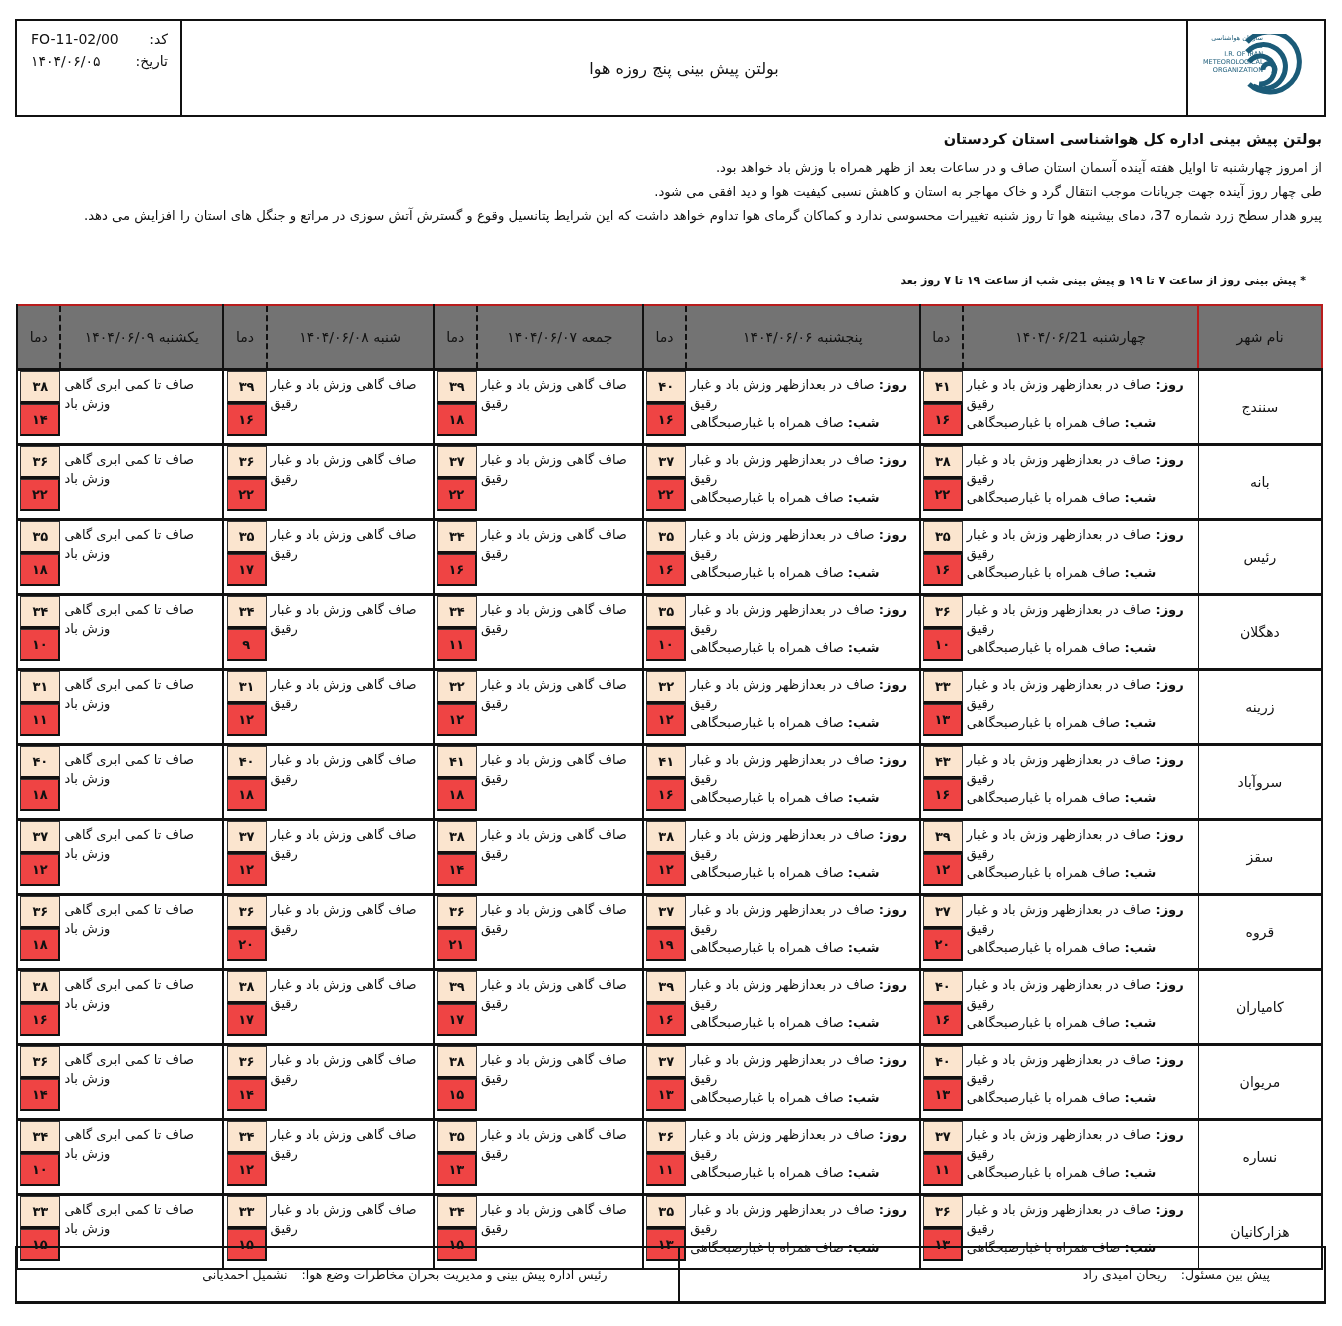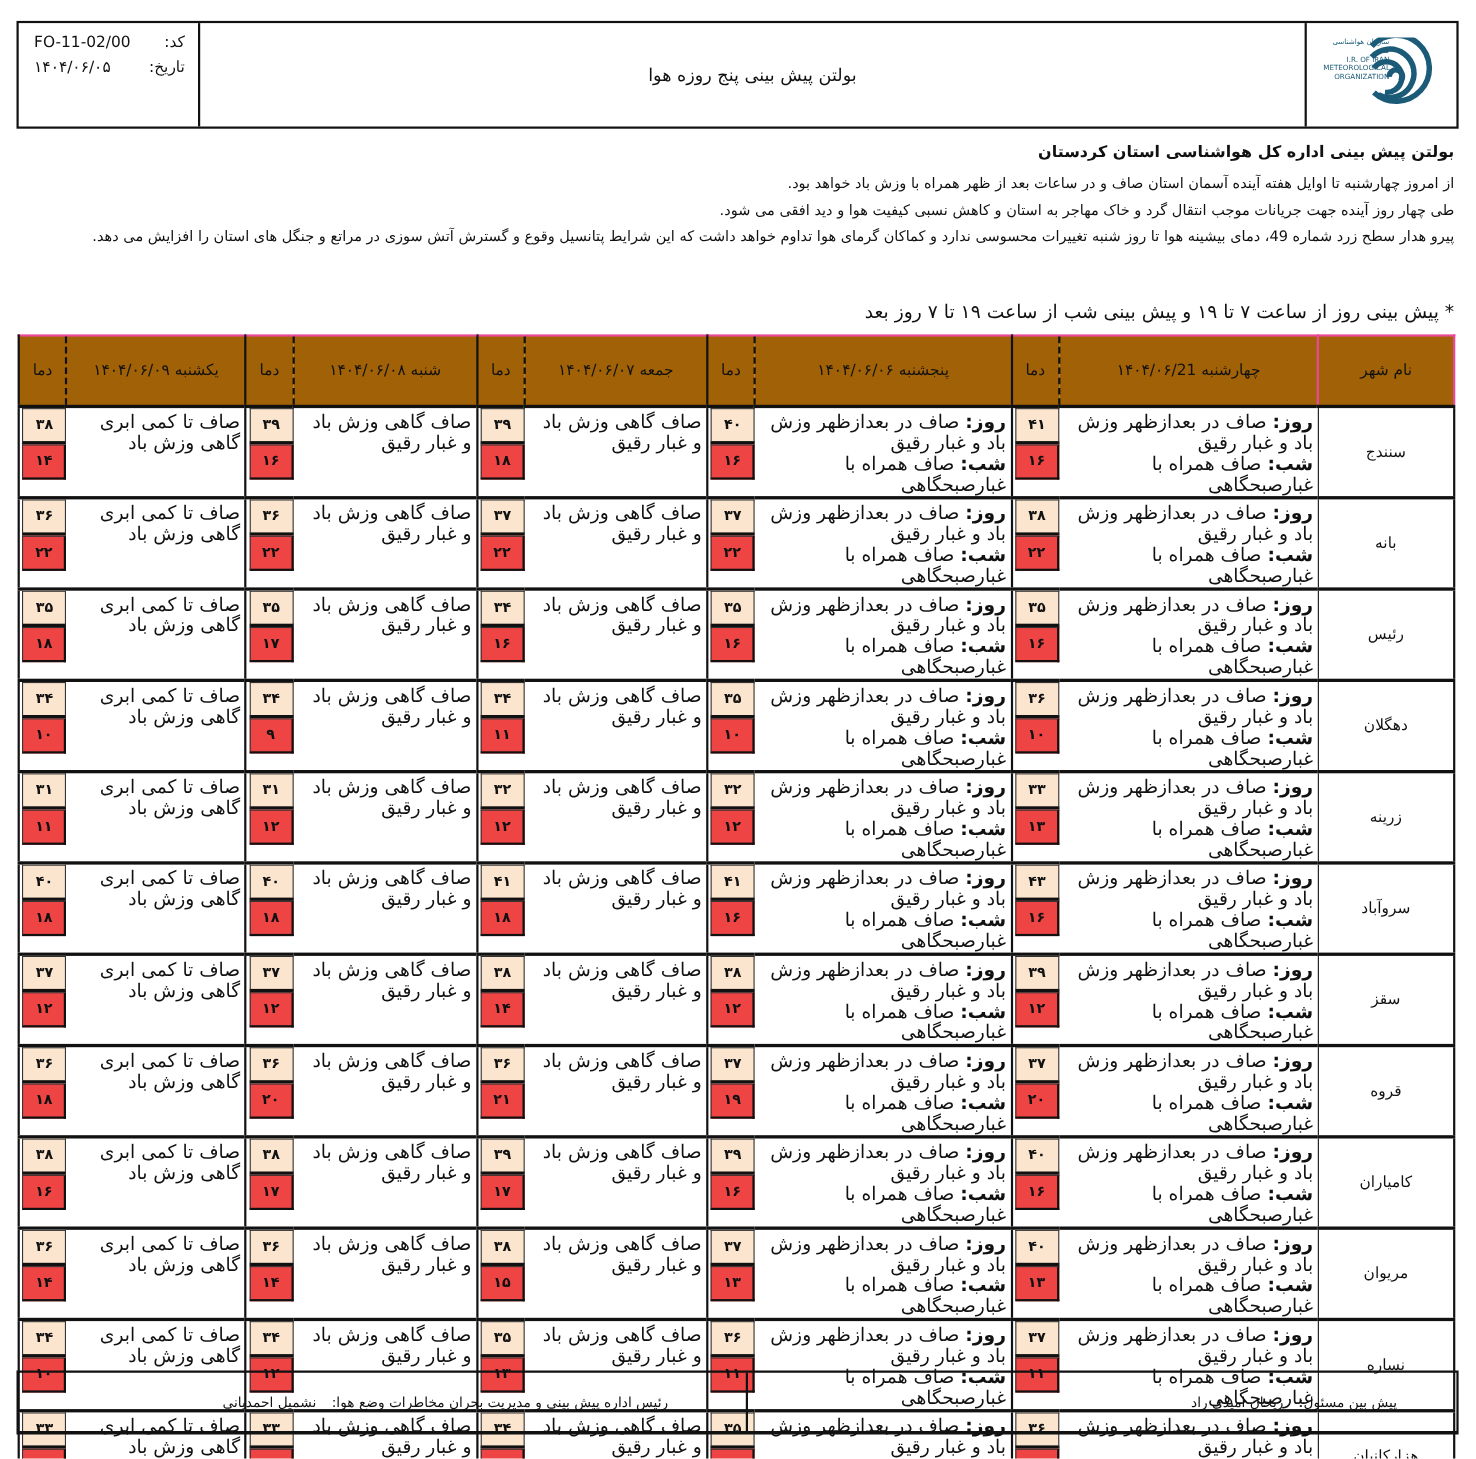--- a/index.html
+++ b/index.html
@@ -10,29 +10,29 @@
   .hdr-left .val { direction:ltr; font-size:14px; }
   .hdr-mid { flex:1; display:flex; align-items:center; justify-content:center; font-size:16px; direction:rtl;border-radius:18px; }
   .hdr-right { width:138px; border-left:2px solid #111; box-sizing:border-box; display:flex; align-items:center; justify-content:center; }
   .logo { position:relative; width:110px; height:80px; }
   .logo .txt { position:absolute; left:2px; top:6px; font-size:6.5px; line-height:8px; text-align:right; width:60px; color:#1b5b78; font-family:"DejaVu Sans", sans-serif; }
   .logo svg { position:absolute; right:6px; top:6px; }
 
   .intro { position:absolute; right:20px; top:128px; width:1300px; direction:rtl; text-align:right; font-size:13.2px; line-height:24px; }
   .intro h1 { font-size:14.5px; font-weight:bold; margin:0 0 6px 0; line-height:22px; }
   .intro p { margin:0; }
-  .note { position:absolute; right:20px; top:274px; direction:rtl; font-size:17px; }
+  .note { position:absolute; right:36px; top:274px; direction:rtl; font-size:11px;font-weight:bold; }
 
   table.fc { position:absolute; left:16px; top:304px; width:1307px; border-collapse:collapse; direction:rtl; table-layout:fixed; }
-  table.fc th { background:#a16207; height:60px; font-weight:normal; font-size:14px; border:2px solid #ec4899; }
+  table.fc th { background:#737373; height:60px; font-weight:normal; font-size:14px; border:2px solid #b91c1c; }
   table.fc th.dama { border-left:2px solid #111; border-right:2px dashed #111; }
   table.fc th.daycol { border-left:2px dashed #111; }
   table.fc td { border-top:3px solid #111; border-bottom:2px solid #111; padding:0; height:68px; vertical-align:top; }
   table.fc td.city { border-left:1px solid #111; border-right:2px solid #111; text-align:center; vertical-align:middle; font-size:14px; }
-  table.fc td.desc { font-size:17px; text-align:right; padding:4px 4px 0 4px; line-height:19px;margin-top:42px; }
+  table.fc td.desc { font-size:13px; text-align:left; padding:4px 4px 0 4px; line-height:19px;margin-top:42px; }
   table.fc td.desc b { font-weight:bold; }
   table.fc td.temps { border-left:2px solid #111; }
   .tbox { display:flex; flex-direction:column; height:68px; width:40px;padding-left:48px; }
   .tmax { height:33px; background:#fbe5cf; border:1px solid #333; border-bottom:3px solid #111; box-sizing:border-box; display:flex; align-items:center; justify-content:center; font-size:13px; font-weight:bold; }
   .tmin { height:32px; background:#ef4444; border:1px solid #333; border-bottom:2px solid #111; border-right:2px solid #111; box-sizing:border-box; display:flex; align-items:center; justify-content:center; font-size:13px; font-weight:bold; }
 
   .footer { position:absolute; left:15px; top:1246px; width:1311px; height:58px; border:2px solid #111; border-bottom:3px solid #111; box-sizing:border-box; display:flex; direction:rtl; font-size:12.5px; }
   .footer .half { flex:1; display:flex; align-items:center; padding-right:54px; }
   .footer .half + .half { border-right:2px solid #111; padding-right:70px; }
   .footer .lbl { margin-left:14px; }
@@ -69,21 +69,21 @@
         </g>
       </svg>
     </div>
   </div>
 </div>
 
 <div class="intro">
   <h1>بولتن پیش بینی اداره کل هواشناسی استان کردستان</h1>
   <p>از امروز چهارشنبه تا اوایل هفته آینده آسمان استان صاف و در ساعات بعد از ظهر همراه با وزش باد خواهد بود.</p>
   <p>طی چهار روز آینده جهت جریانات موجب انتقال گرد و خاک مهاجر به استان و کاهش نسبی کیفیت هوا و دید افقی می شود.</p>
-  <p>پیرو هدار سطح زرد شماره 49، دمای بیشینه هوا تا روز شنبه تغییرات محسوسی ندارد و کماکان گرمای هوا تداوم خواهد داشت که این شرایط پتانسیل وقوع و گسترش آتش سوزی در مراتع و جنگل های استان را افزایش می دهد.</p>
+  <p>پیرو هدار سطح زرد شماره 37، دمای بیشینه هوا تا روز شنبه تغییرات محسوسی ندارد و کماکان گرمای هوا تداوم خواهد داشت که این شرایط پتانسیل وقوع و گسترش آتش سوزی در مراتع و جنگل های استان را افزایش می دهد.</p>
 </div>
 <div class="note">* پیش بینی روز از ساعت ۷ تا ۱۹ و پیش بینی شب از ساعت ۱۹ تا ۷ روز بعد</div>
 
 <table class="fc">
   <colgroup>
     <col style="width:123px">
     <col style="width:234px">
       <col style="width:43px">
     <col style="width:232px">
       <col style="width:43px">

